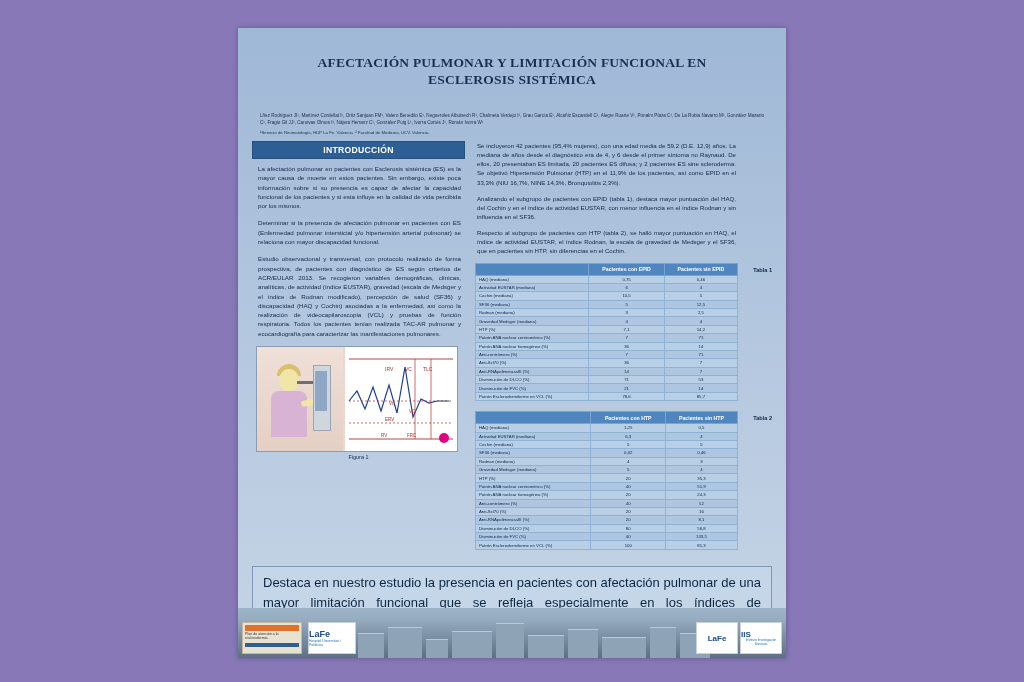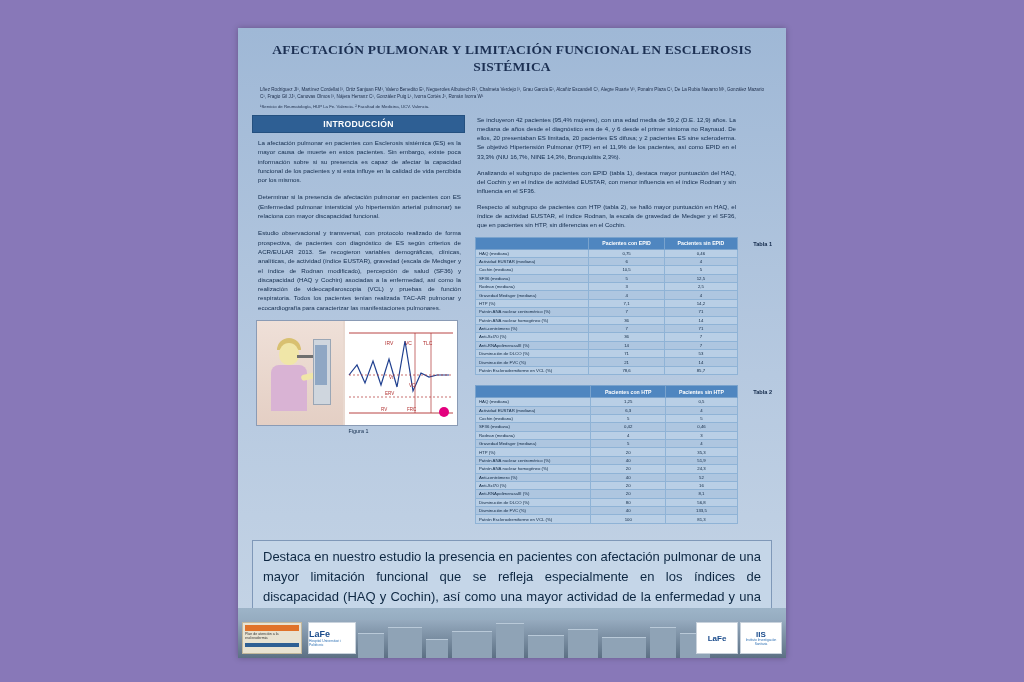--- a/index.html
+++ b/index.html
@@ -15,21 +15,21 @@
     width:548px;height:630px;
     background:linear-gradient(180deg,#9fb8d6 0%,#b6c9e0 55%,#c6d5e6 100%);
     box-shadow:0 0 6px rgba(0,0,0,0.25);
     overflow:hidden;
   }
   .title-bar{
     padding:14px 24px 6px 24px;
     text-align:center;
   }
   .title-bar h1{
-    margin:0;
+    margin:13px;
     font-family:"Liberation Serif", serif;
     font-size:13.5px;
     font-weight:bold;
     color:#1b2f52;
     line-height:1.25;
     letter-spacing:.2px;
   }
   .authors{
     padding:4px 22px 2px 22px;
     font-size:4.6px;
@@ -182,21 +182,21 @@
     background:#ffffff;border:1px solid #c9d2dc;display:flex;align-items:center;justify-content:center;
   }
   .logo-lafe .l{color:#1b4c8c;font-weight:bold;font-size:9px;}
   .logo-lafe .s{font-size:3.4px;color:#2c6fb3;}
   .logo-r1{
     position:absolute;right:48px;bottom:4px;width:40px;height:30px;background:#ffffff;
     border:1px solid #c9d2dc;display:flex;align-items:center;justify-content:center;
   }
   .logo-r2{
     position:absolute;right:4px;bottom:4px;width:40px;height:30px;background:#ffffff;
-    border:1px solid #c9d2dc;display:flex;flex-direction:column;align-items:center;justify-content:center;
+    border:1px solid #c9d2dc;display:flex;flex-direction:column;align-items:flex-start;justify-content:center;
   }
   .small-blue{color:#1b4c8c;font-weight:bold;font-size:8px;}
   .tiny{font-size:3.2px;color:#2c6fb3;text-align:center;line-height:1.15;}
 </style>
 </head>
 <body>
 
 <div class="poster">
 
   <div class="title-bar">

